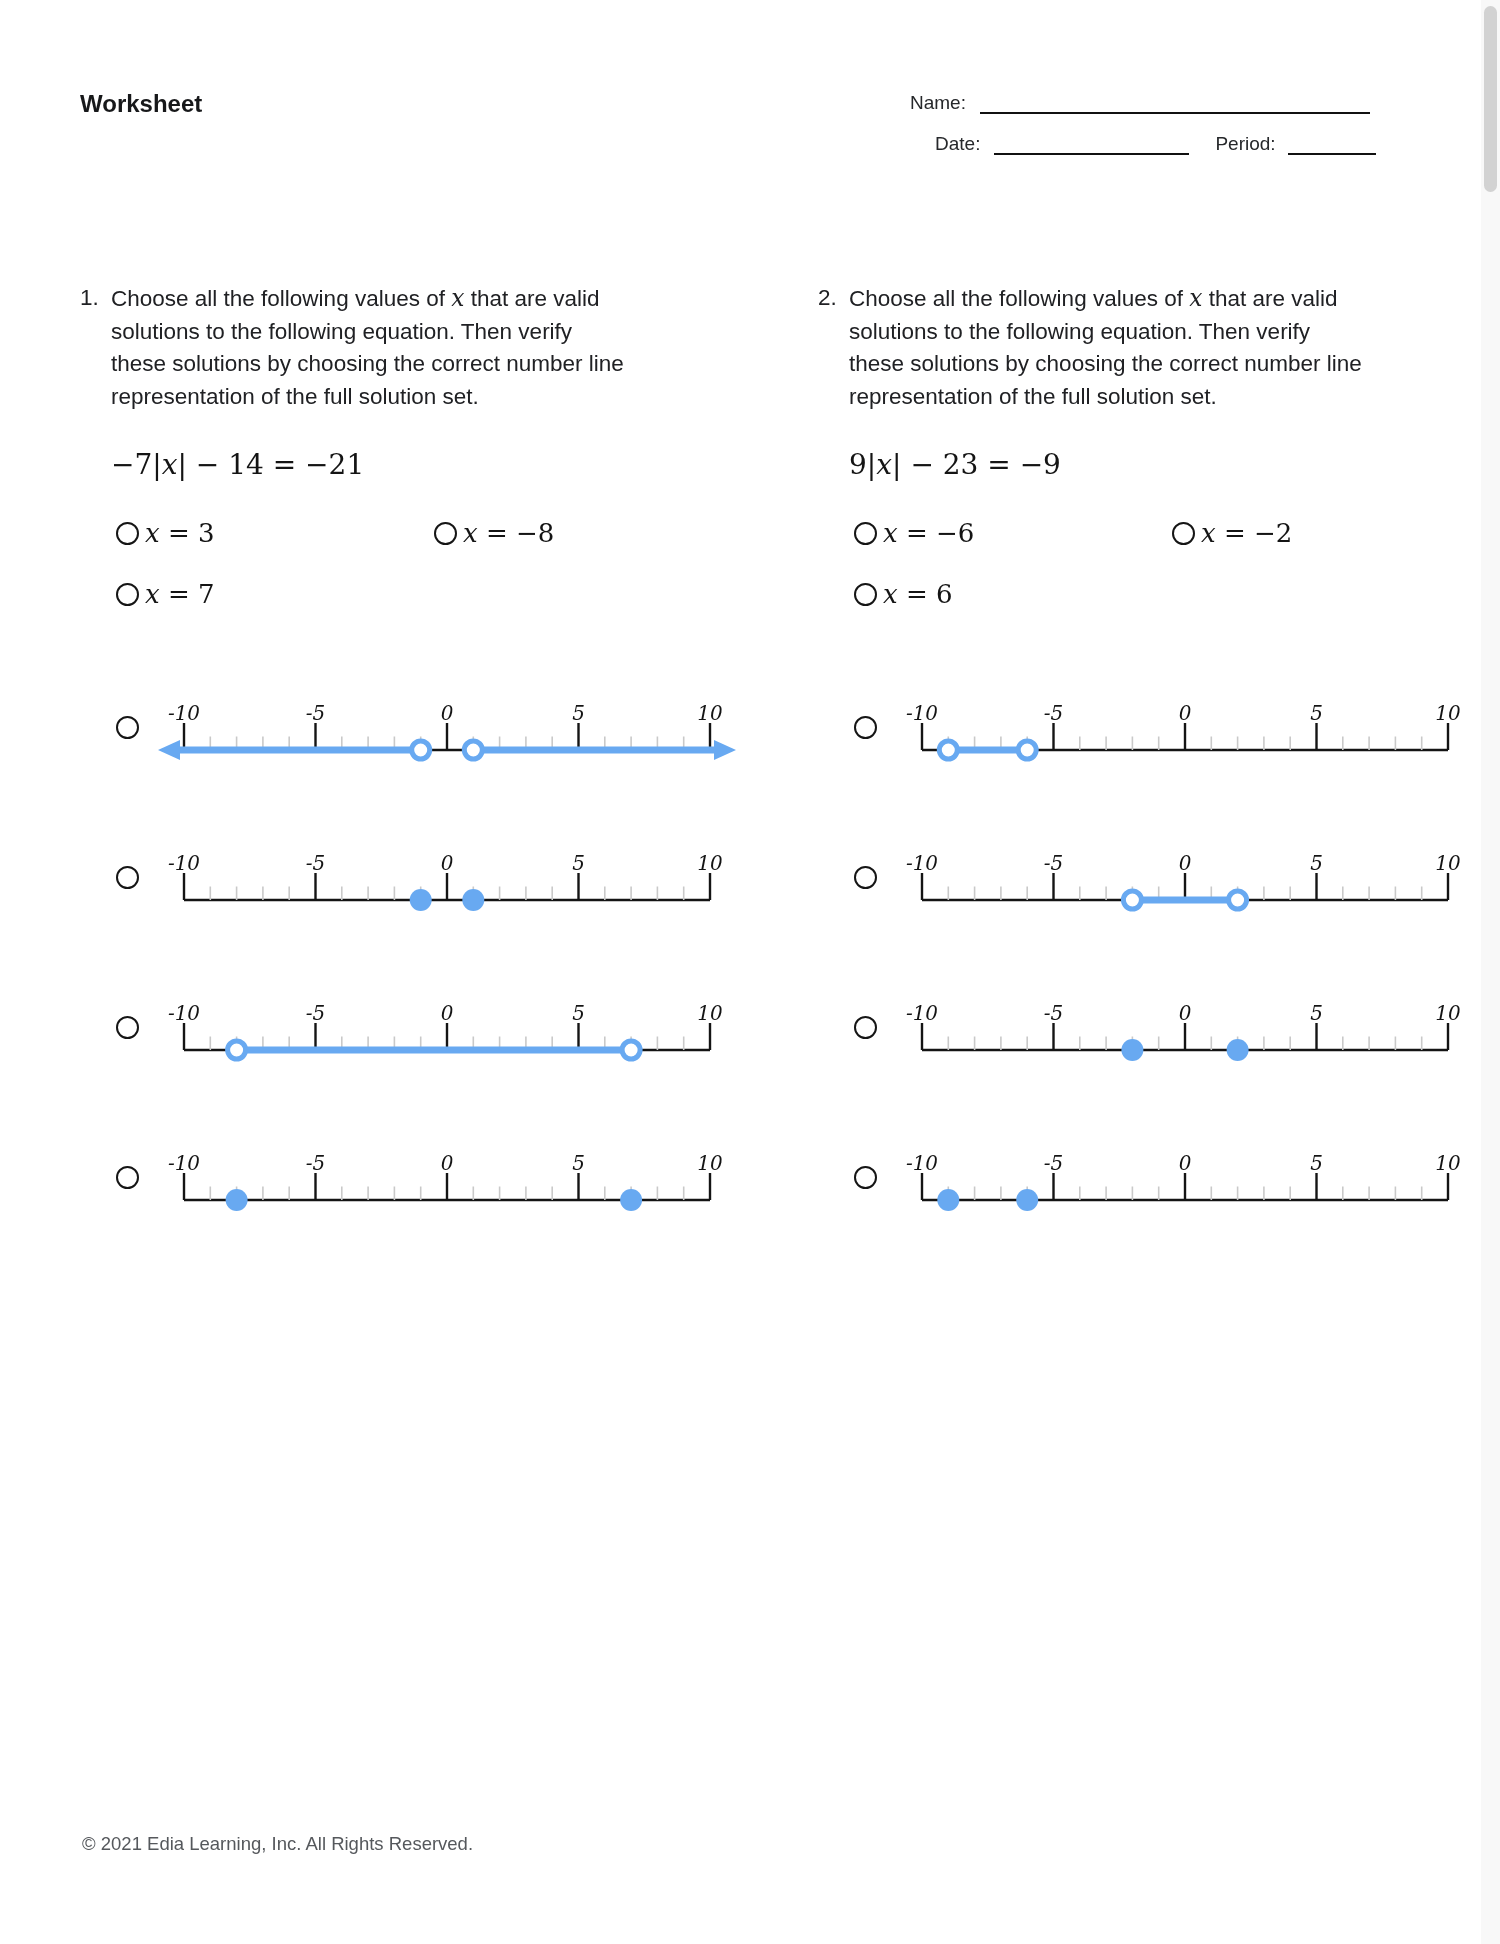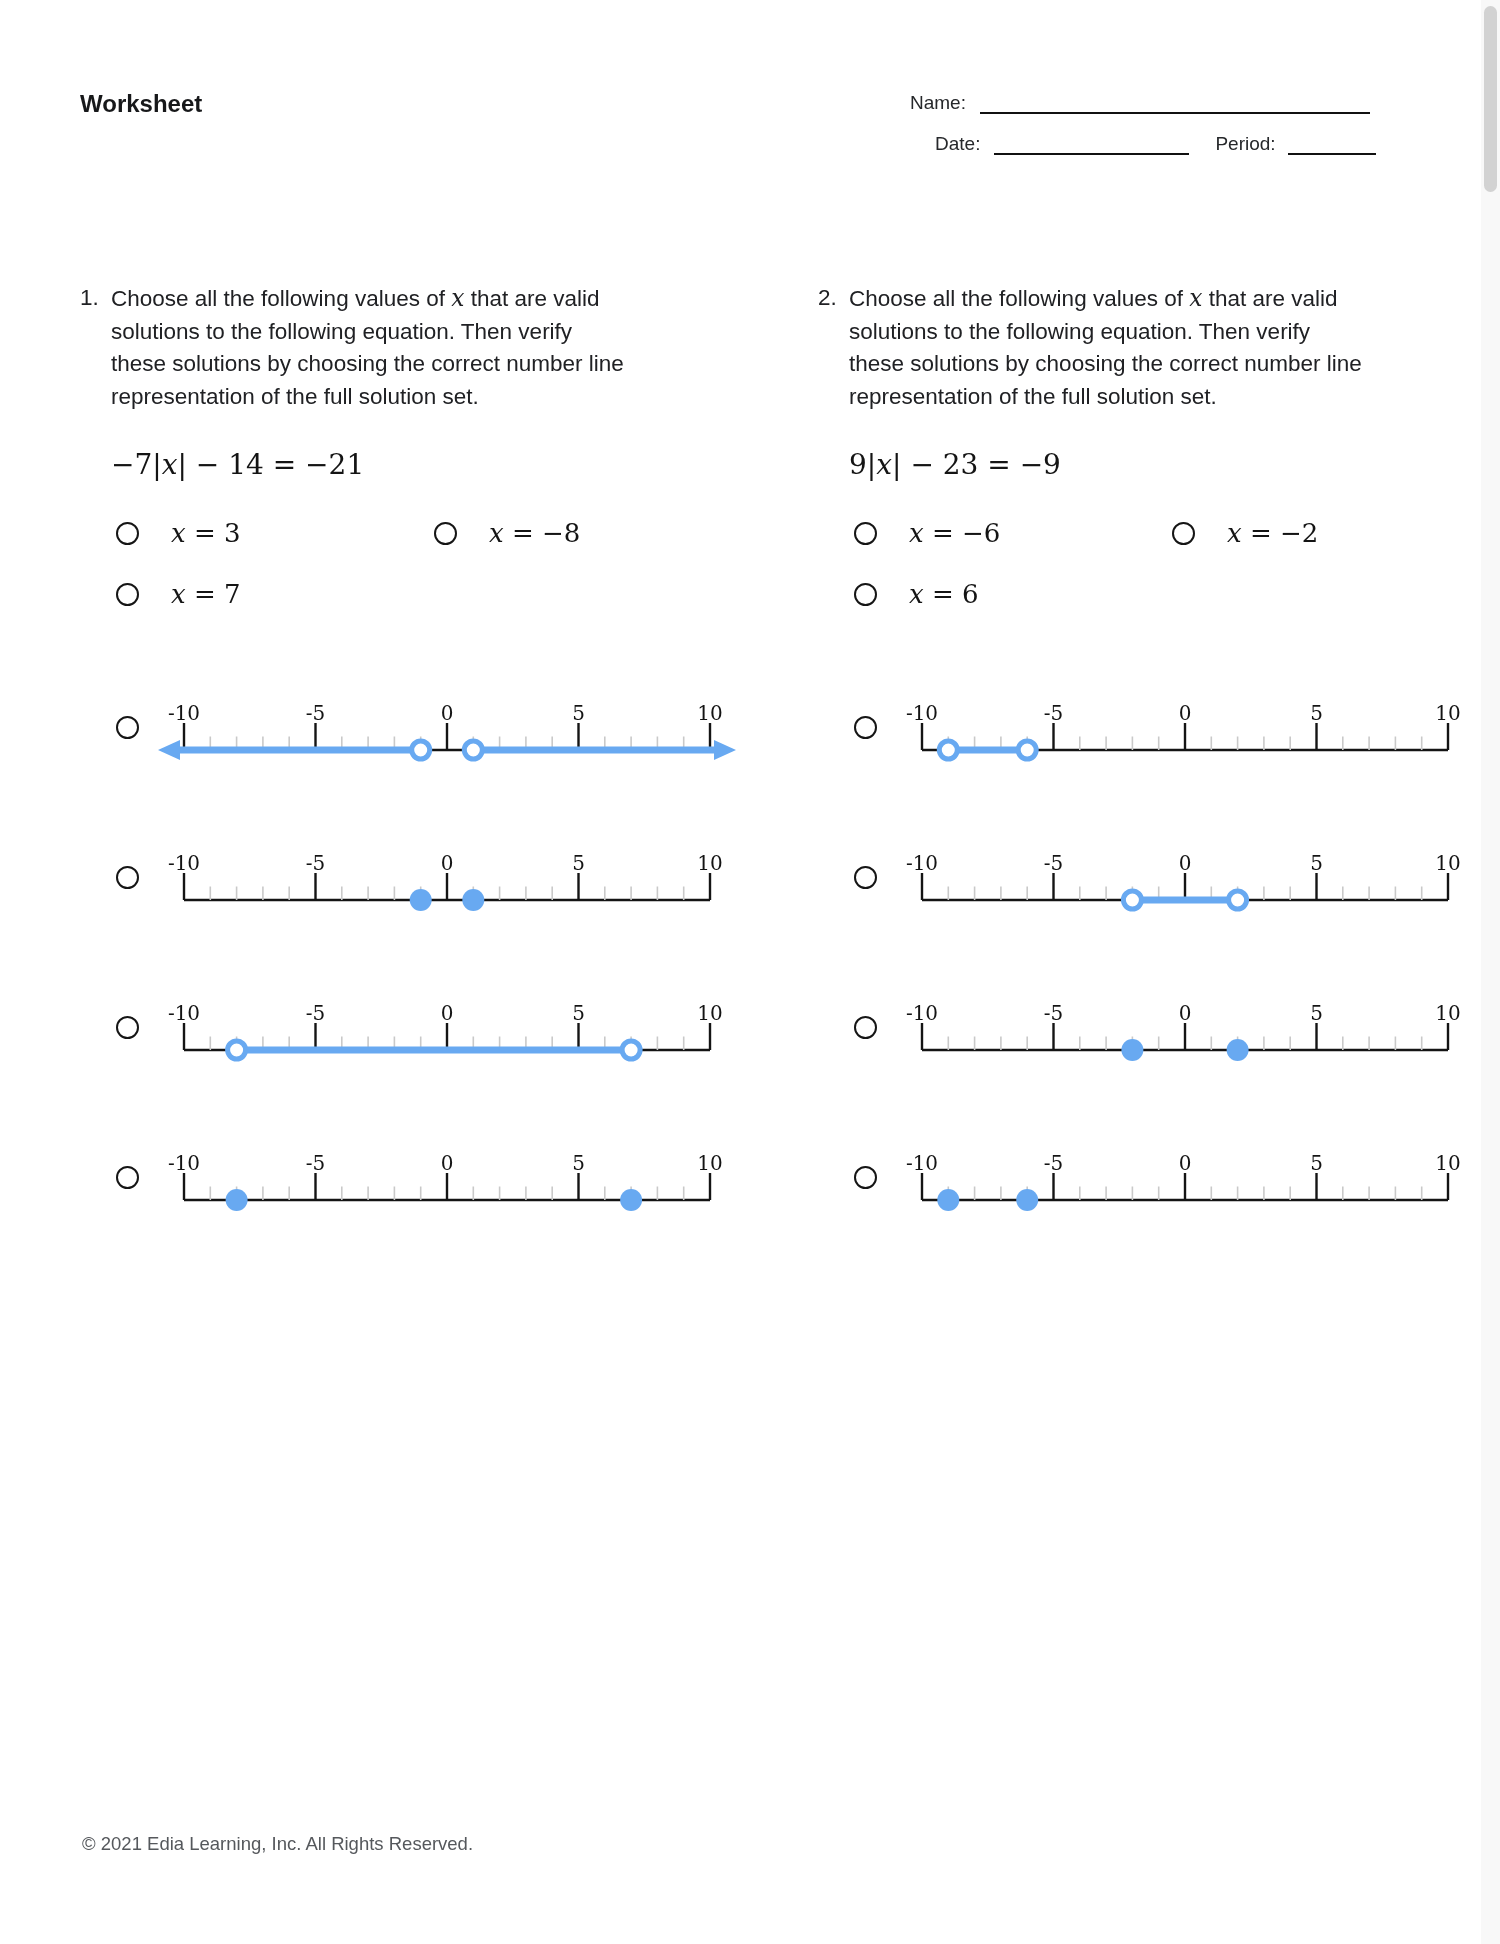--- a/index.html
+++ b/index.html
@@ -43,29 +43,29 @@
 
   .choices {
     margin:36px 0 0 36px;
     display:grid;
     grid-template-columns:318px auto;
     row-gap:31px;
     font-family:"DejaVu Serif", serif;
     font-size:26px;
     color:#141414;
   }
-  .choice { display:flex; align-items:center; gap:32px; }
+  .choice { display:flex; align-items:center; gap:6px; }
   .radio {
     width:23px; height:23px; flex:none;
     border:2.3px solid #151515; border-radius:50%;
     background:#fff;
   }
 
   .nlist { margin:71px 0 0 36px; }
-  .nl-row { display:flex; align-items:flex-start; gap:15px; margin-bottom:58px; }
+  .nl-row { display:flex; align-items:flex-start; gap:15px; margin-bottom:58px;font-style:italic; }
   .nl-row .radio { margin-top:36px; }
   .nl-row svg { flex:none; display:block; }
 
   
   .footer { position:absolute; left:82px; bottom:84px; font-size:18.5px; line-height:33px; color:#55585c; }
 
   
   .scroll-track { position:absolute; top:0; right:0; width:19px; height:1944px; background:#f8f8f8; }
   .scroll-thumb { position:absolute; top:6px; right:3px; width:13px; height:186px; border-radius:7px; background:#d2d2d2; }
 </style>

